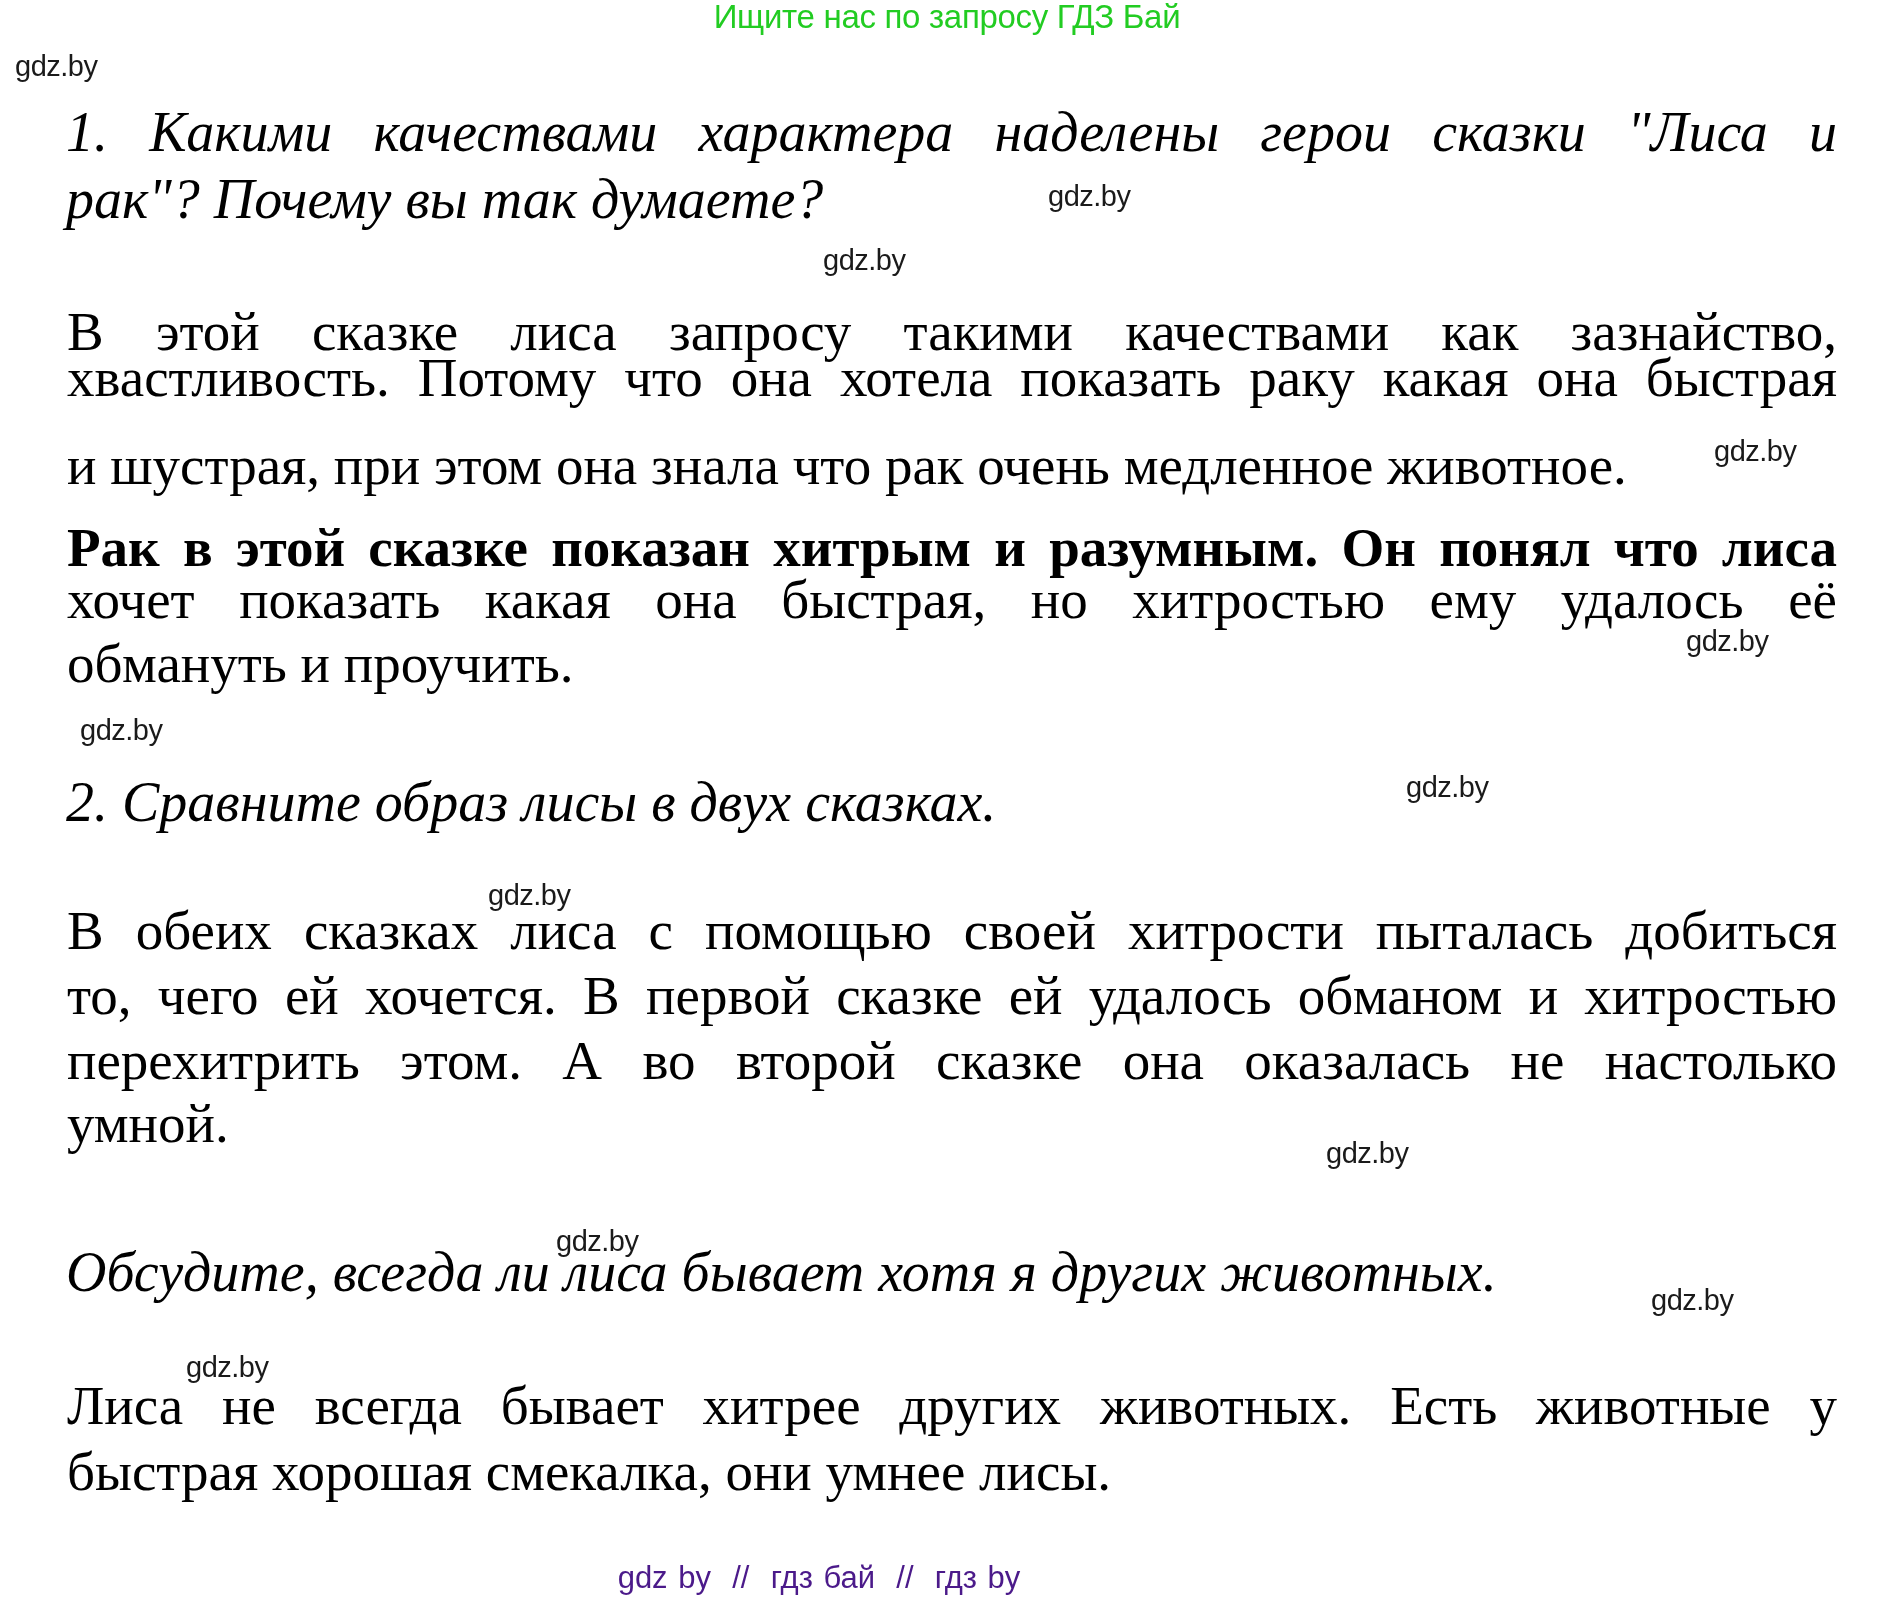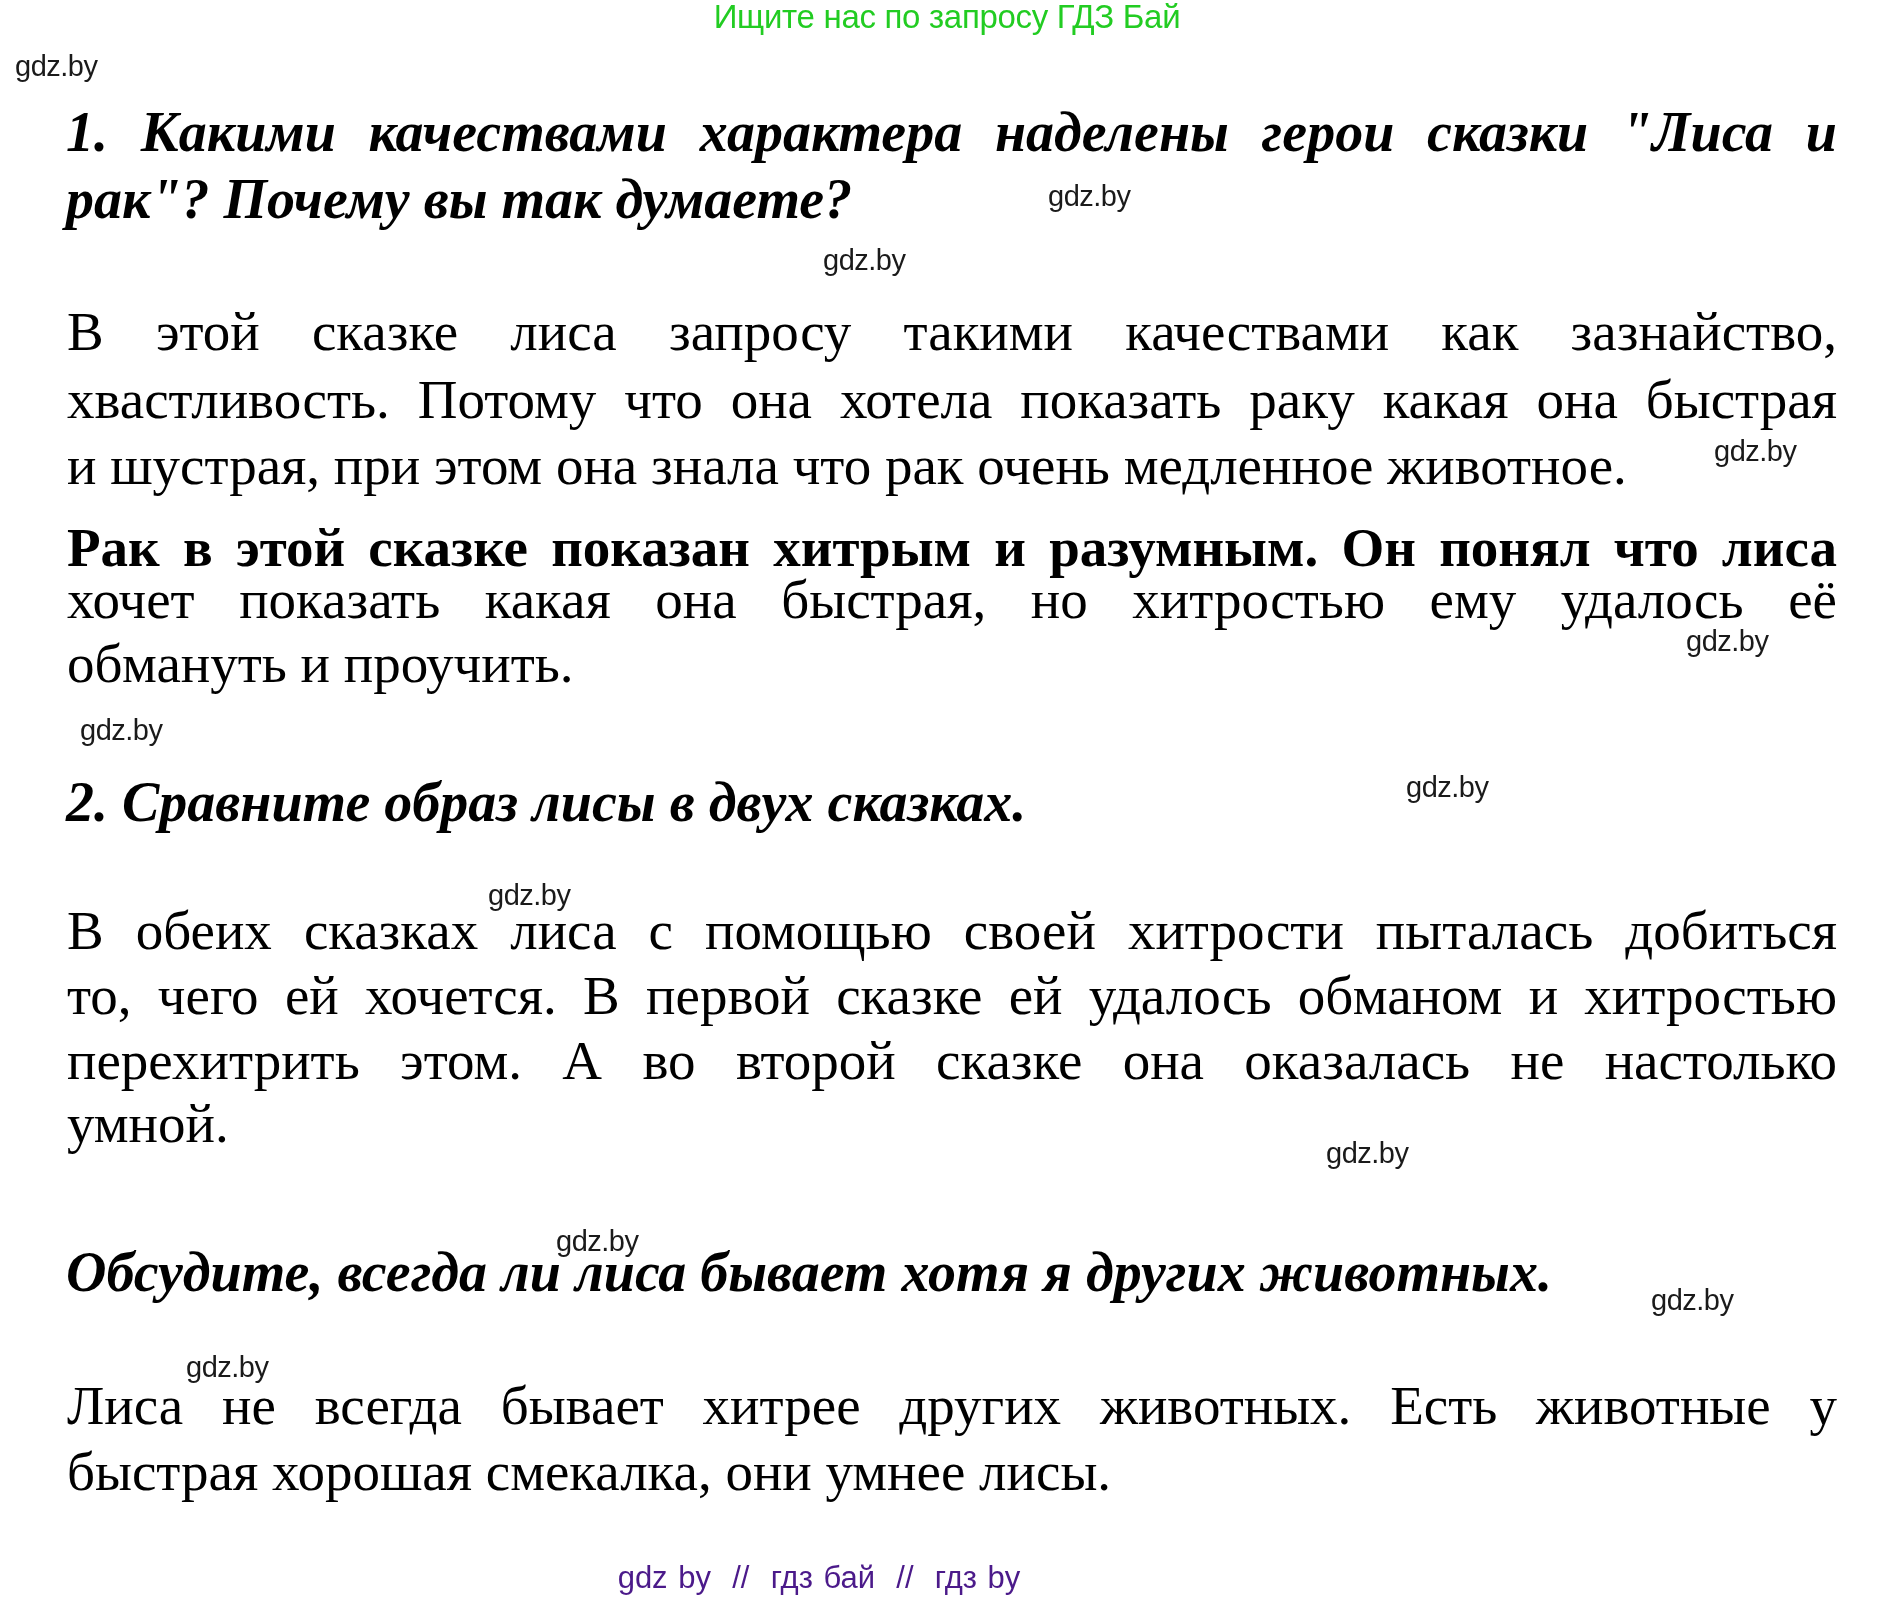--- a/index.html
+++ b/index.html
@@ -12,21 +12,21 @@
     letter-spacing: -0.3px;
   }
   .wm {
     font-family: "Liberation Sans", sans-serif;
     font-size: 29px; color: #1a1a1a; line-height: 30px;
     letter-spacing: -0.5px;
     text-align: center;
   }
   .q {
     font-family: "Liberation Serif", serif;
-    font-weight: bold; font-style: italic;
+    font-weight: normal; font-style: italic;
     font-size: 56px; color: #000; line-height: 60px;
     left: 66px; width: 1771px;
   }
   .q.just { text-align: justify; text-align-last: justify; }
   .p {
     font-family: "Liberation Serif", serif;
     font-size: 55px; color: #000; line-height: 60px;
     left: 67px; width: 1770px;
   }
   .p.just { text-align: justify; text-align-last: justify; }
@@ -53,21 +53,21 @@
 <div class="abs wm" style="left:1326px;top:1138px;">gdz.by</div>
 <div class="abs wm" style="left:556px;top:1226px;">gdz.by</div>
 <div class="abs wm" style="left:1651px;top:1285px;">gdz.by</div>
 <div class="abs wm" style="left:186px;top:1352px;">gdz.by</div>
 
 <div>
   <div class="abs q just" style="top:102px;">1. Какими качествами характера наделены герои сказки "Лиса и</div>
   <div class="abs q" style="top:169px;">рак"? Почему вы так думаете?</div>
 
   <div class="abs p just" style="top:302px;">В этой сказке лиса запросу такими качествами как зазнайство,</div>
-  <div class="abs p just" style="top:370px;">хвастливость. Потому что она хотела показать раку какая она быстрая</div>
+  <div class="abs p just" style="top:348px;">хвастливость. Потому что она хотела показать раку какая она быстрая</div>
   <div class="abs p" style="top:436px;">и шустрая, при этом она знала что рак очень медленное животное.</div>
   <div class="abs p just" style="top:518px;font-weight:bold;">Рак в этой сказке показан хитрым и разумным. Он понял что лиса</div>
   <div class="abs p just" style="top:570px;">хочет показать какая она быстрая, но хитростью ему удалось её</div>
   <div class="abs p" style="top:634px;">обмануть и проучить.</div>
 </div>
 
 <div>
   <div class="abs q" style="top:772px;">2. Сравните образ лисы в двух сказках.</div>
 
   <div class="abs p just" style="top:901px;">В обеих сказках лиса с помощью своей хитрости пыталась добиться</div>

